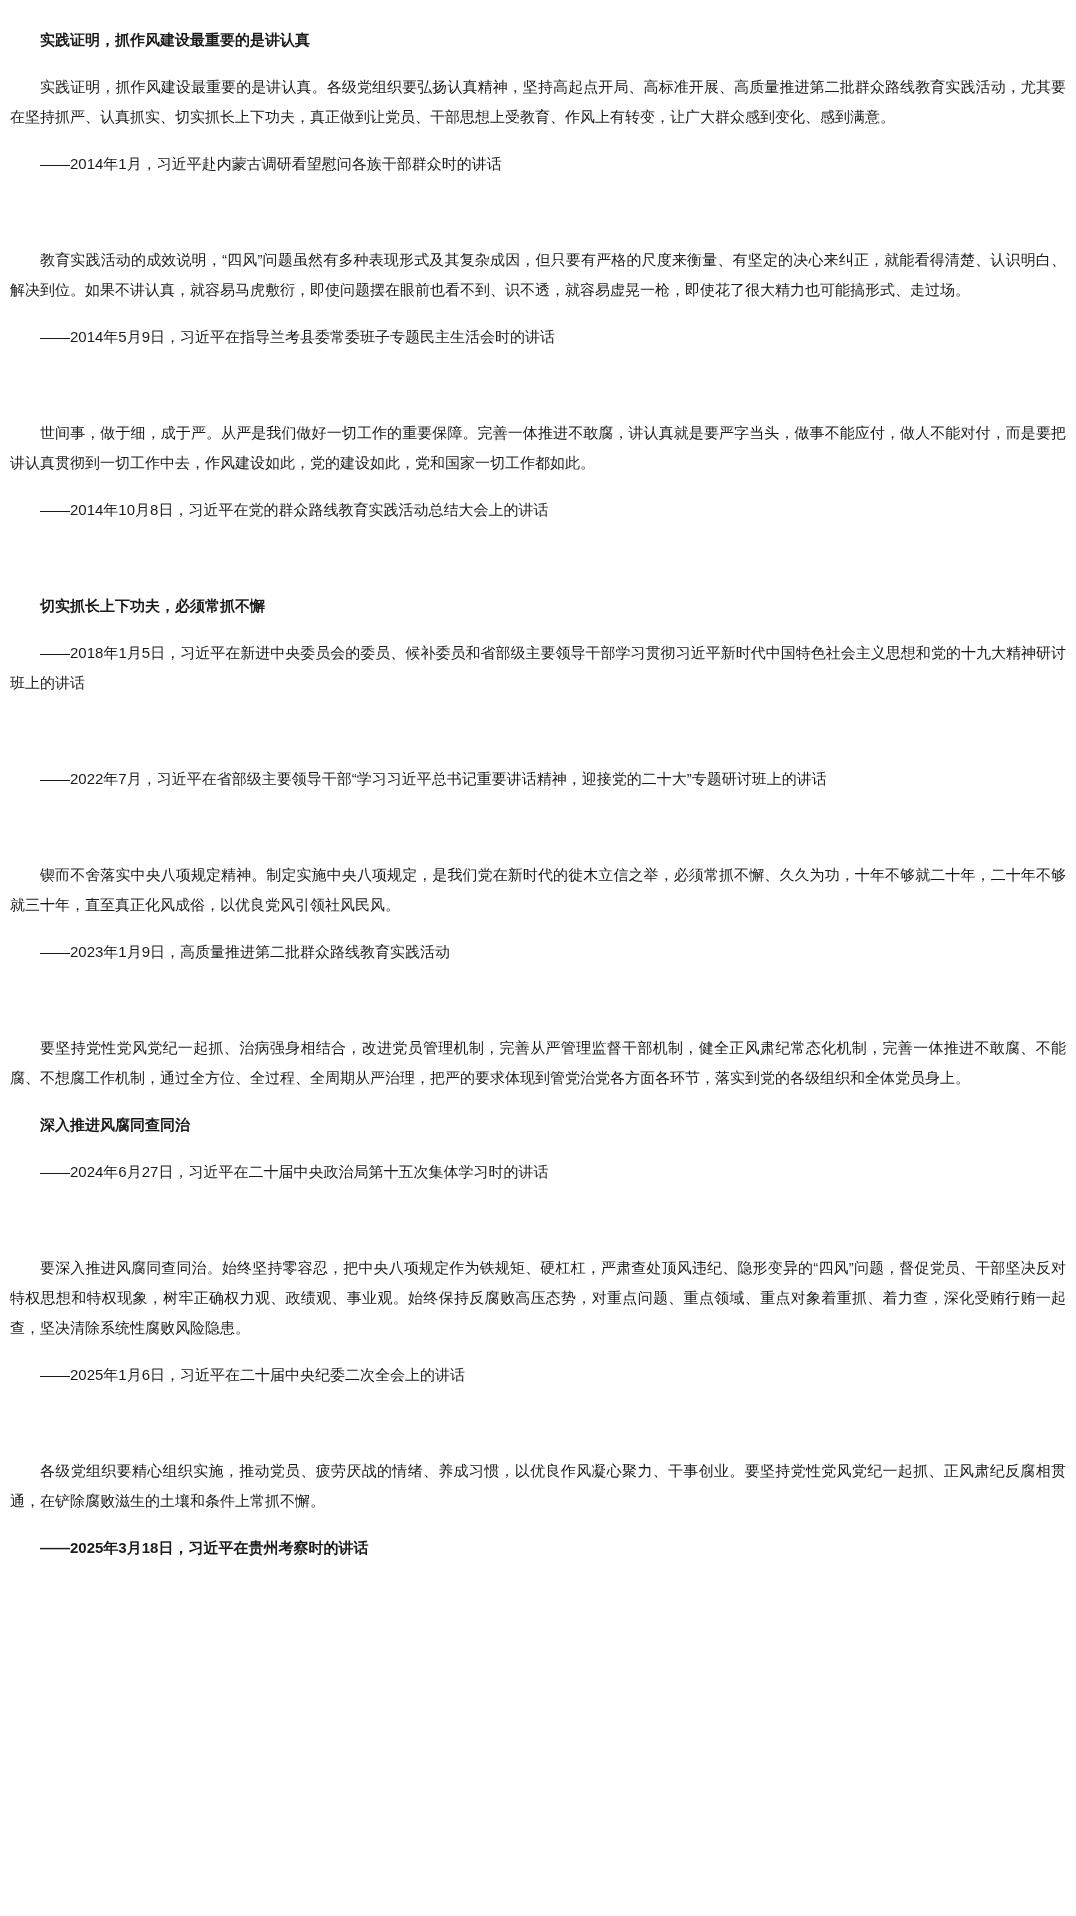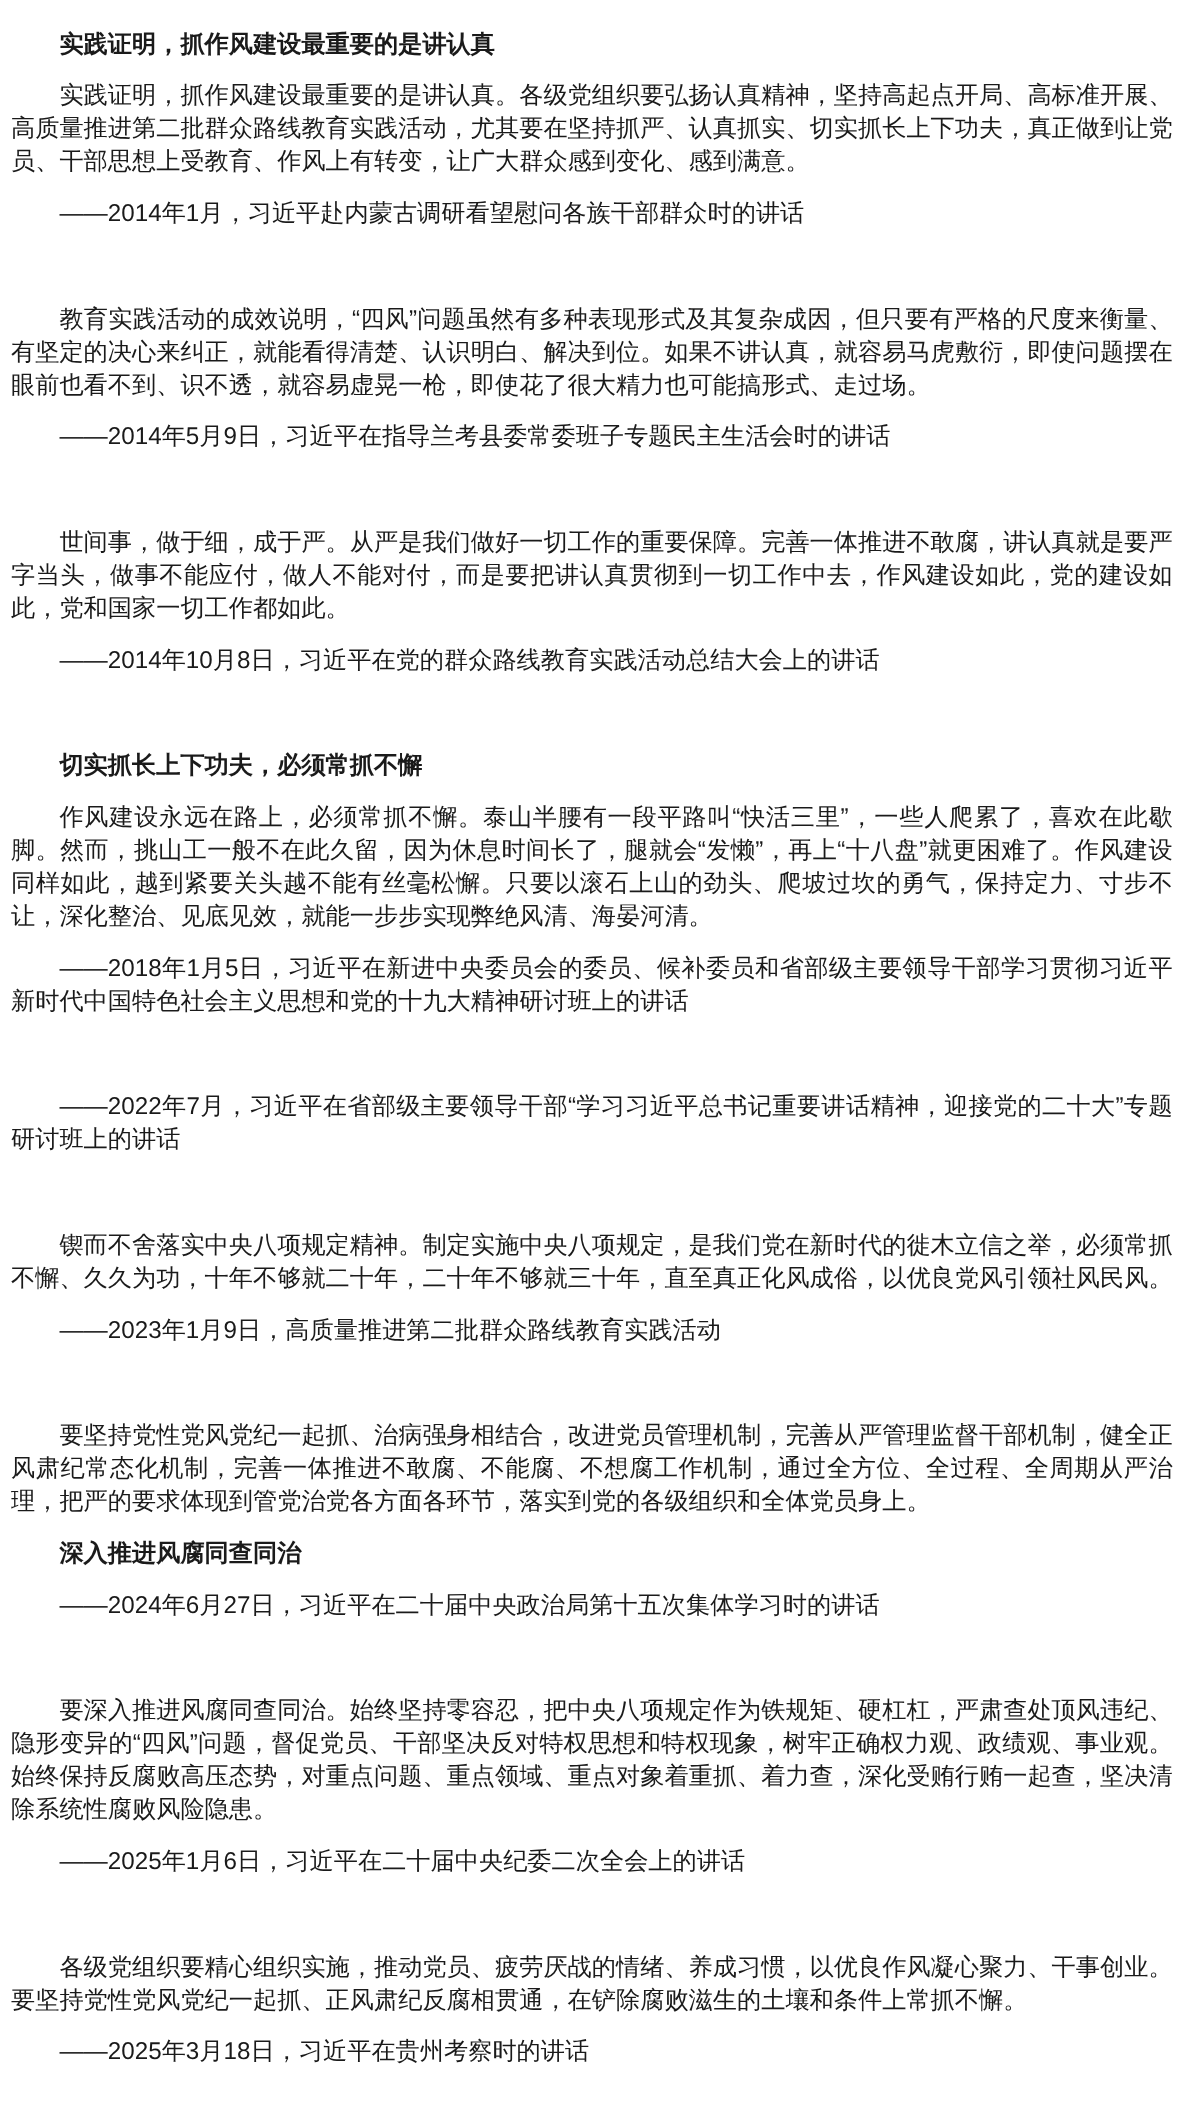--- a/index.html
+++ b/index.html
@@ -7,59 +7,59 @@
     padding: 0;
     background: #ffffff;
   }
   .page {
     width: 1076px;
     min-height: 1916px;
     box-sizing: border-box;
     background: #ffffff;
     padding: 25px 10px 12px 10px;
     font-family: "Liberation Sans", "DejaVu Sans", sans-serif;
-    font-size: 22px;
+    font-size: 15px;
     line-height: 30px;
     color: #1a1a1a;
   }
   .block {
     margin: 0 0 17px 0;
     text-align: justify;
     text-indent: 2em;
     word-break: break-all;
   }
   .heading {
     font-weight: bold;
   }
   .attr {
     margin-bottom: 66px;
   }
   .attr:last-child {
     margin-bottom: 0;
+    font-weight: bold;
   }
 </style>
 </head>
 <body>
 
 <div class="page">
 
   <p class="block heading">实践证明，抓作风建设最重要的是讲认真</p>
 
   <p class="block para">实践证明，抓作风建设最重要的是讲认真。各级党组织要弘扬认真精神，坚持高起点开局、高标准开展、高质量推进第二批群众路线教育实践活动，尤其要在坚持抓严、认真抓实、切实抓长上下功夫，真正做到让党员、干部思想上受教育、作风上有转变，让广大群众感到变化、感到满意。</p>
   <p class="block attr">——2014年1月，习近平赴内蒙古调研看望慰问各族干部群众时的讲话</p>
 
   <p class="block para">教育实践活动的成效说明，“四风”问题虽然有多种表现形式及其复杂成因，但只要有严格的尺度来衡量、有坚定的决心来纠正，就能看得清楚、认识明白、解决到位。如果不讲认真，就容易马虎敷衍，即使问题摆在眼前也看不到、识不透，就容易虚晃一枪，即使花了很大精力也可能搞形式、走过场。</p>
   <p class="block attr">——2014年5月9日，习近平在指导兰考县委常委班子专题民主生活会时的讲话</p>
 
   <p class="block para">世间事，做于细，成于严。从严是我们做好一切工作的重要保障。完善一体推进不敢腐，讲认真就是要严字当头，做事不能应付，做人不能对付，而是要把讲认真贯彻到一切工作中去，作风建设如此，党的建设如此，党和国家一切工作都如此。</p>
   <p class="block attr">——2014年10月8日，习近平在党的群众路线教育实践活动总结大会上的讲话</p>
 
   <p class="block heading">切实抓长上下功夫，必须常抓不懈</p>
 
-  <p class="block para">作风建设永远在路上，必须常抓不懈。泰山半腰有一段平路叫“快活三里”，一些人爬累了，喜欢在此歇脚。然而，挑山工一般不在此久留，因为休息时间长了，腿就会“发懒”，再上“十八盘”就更困难了。作风建设同样如此，越到紧要关头越不能有丝毫松懈。只要以滚石上山的劲头、爬坡过坎的勇气，保持定力、寸步不让，深化整治、见底见效，就能一步步实现弊绝风清、海晏河清。</p>
   <p class="block attr">——2018年1月5日，习近平在新进中央委员会的委员、候补委员和省部级主要领导干部学习贯彻习近平新时代中国特色社会主义思想和党的十九大精神研讨班上的讲话</p>
 
   <p class="block attr">——2022年7月，习近平在省部级主要领导干部“学习习近平总书记重要讲话精神，迎接党的二十大”专题研讨班上的讲话</p>
 
   <p class="block para">锲而不舍落实中央八项规定精神。制定实施中央八项规定，是我们党在新时代的徙木立信之举，必须常抓不懈、久久为功，十年不够就二十年，二十年不够就三十年，直至真正化风成俗，以优良党风引领社风民风。</p>
   <p class="block attr">——2023年1月9日，高质量推进第二批群众路线教育实践活动</p>
 
   <p class="block para">要坚持党性党风党纪一起抓、治病强身相结合，改进党员管理机制，完善从严管理监督干部机制，健全正风肃纪常态化机制，完善一体推进不敢腐、不能腐、不想腐工作机制，通过全方位、全过程、全周期从严治理，把严的要求体现到管党治党各方面各环节，落实到党的各级组织和全体党员身上。</p>
 
   <p class="block heading">深入推进风腐同查同治</p>

